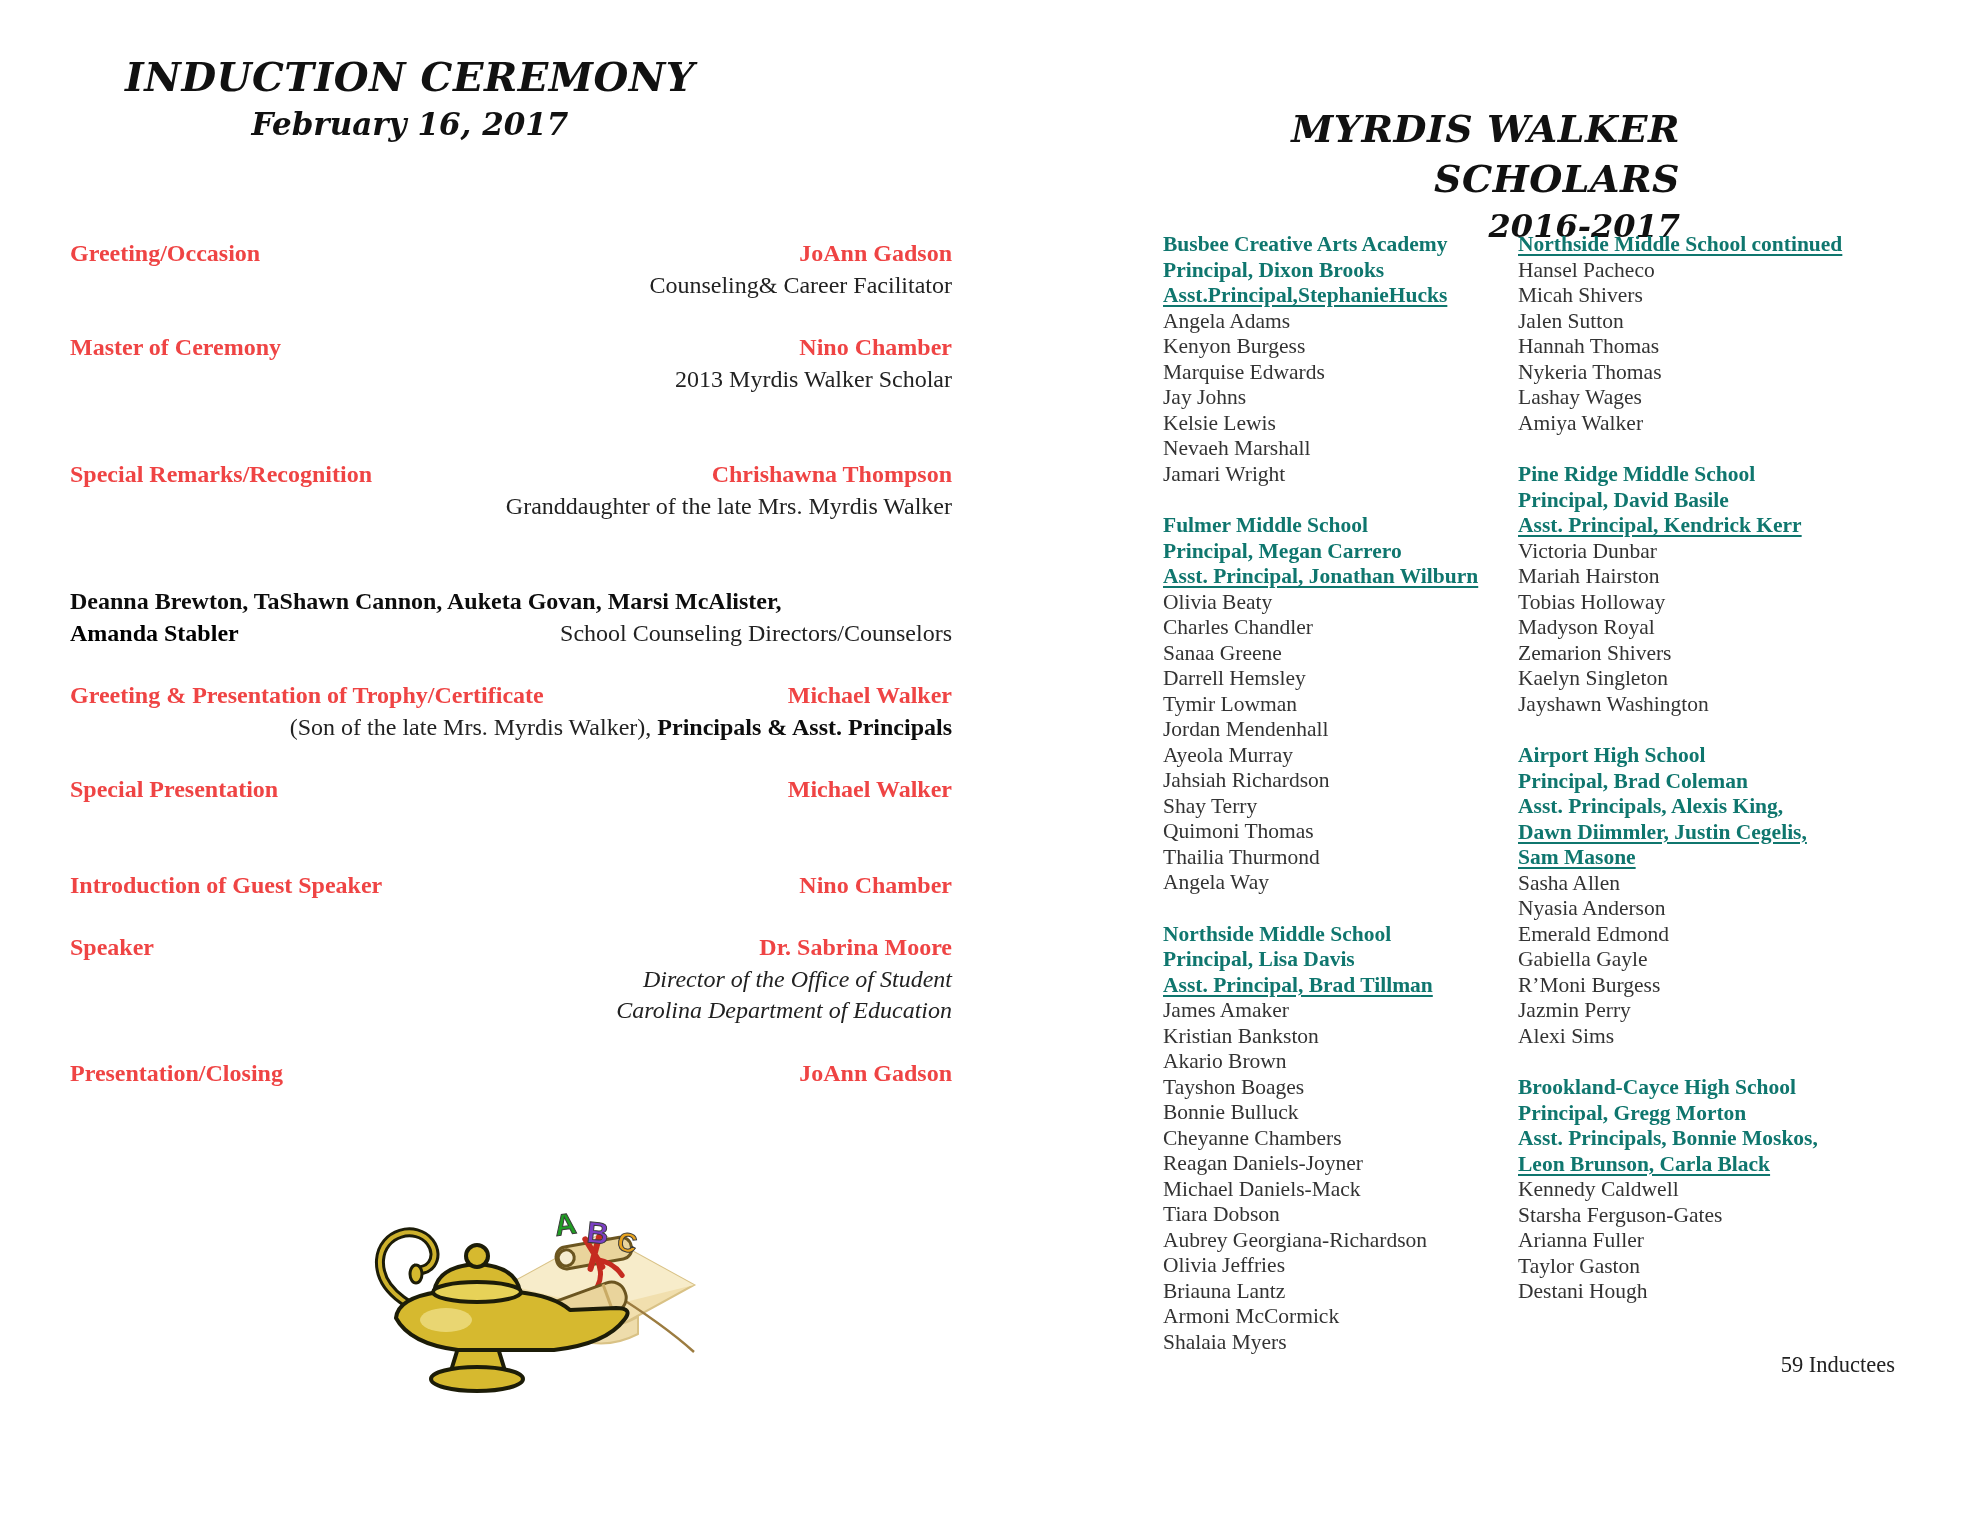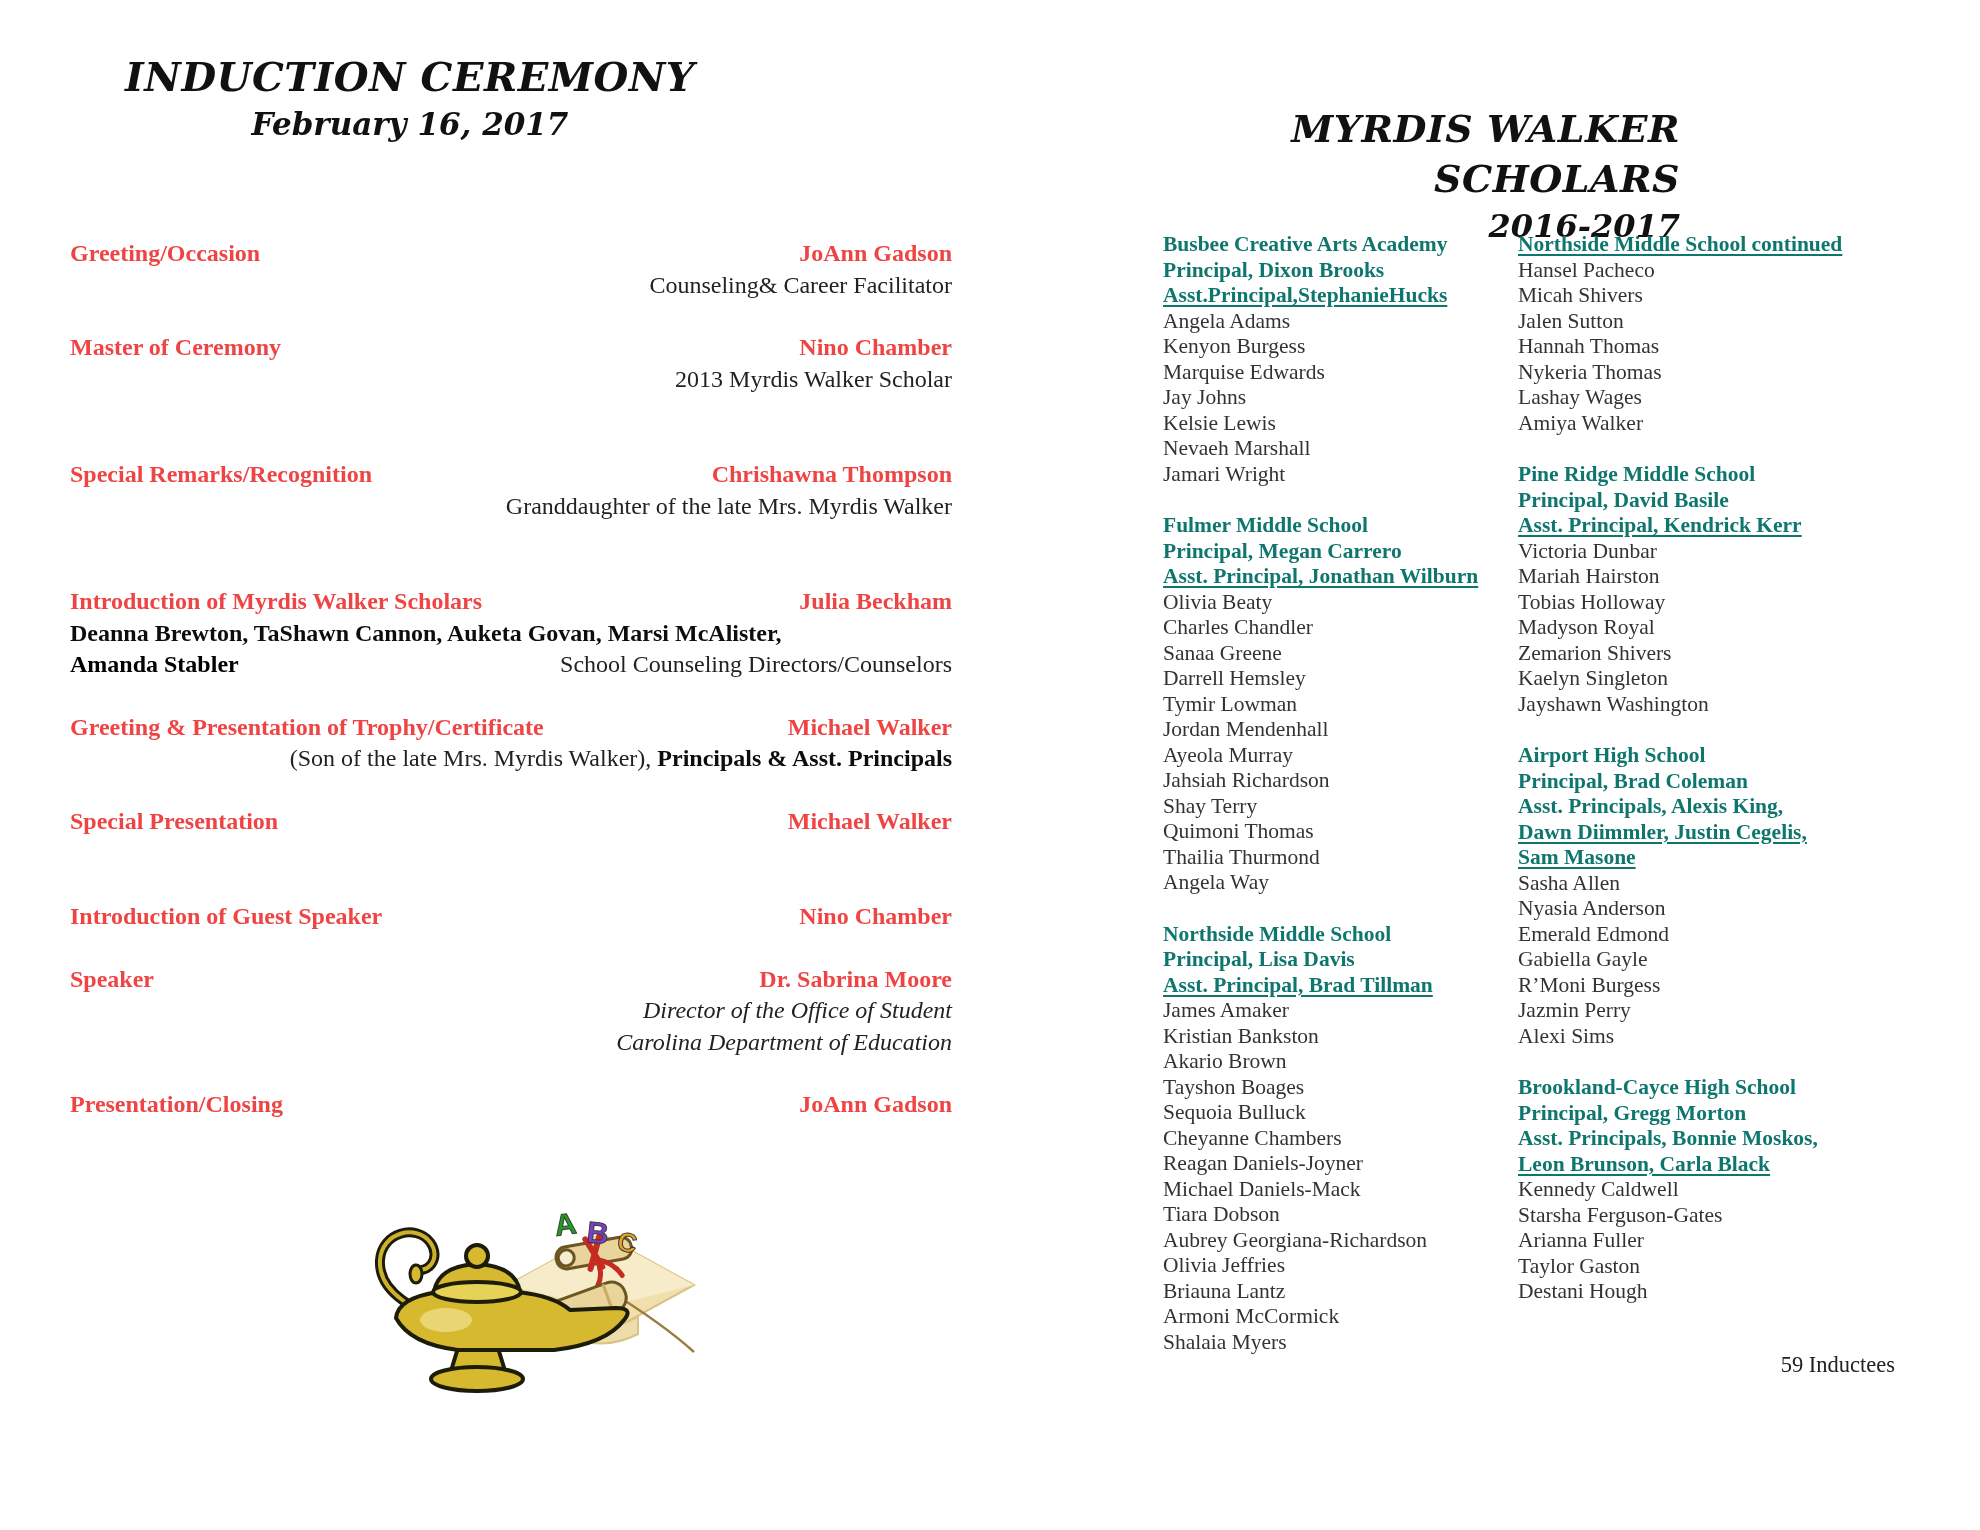--- a/index.html
+++ b/index.html
@@ -84,24 +84,20 @@
           <div class="item-subline">2013 Myrdis Walker Scholar</div>
         </div>
         <div class="program-item">
           <div class="item-row">
             <span class="item-label">Special Remarks/Recognition</span>
             <span class="item-presenter">Chrishawna Thompson</span>
           </div>
           <div class="item-subline">Granddaughter of the late Mrs. Myrdis Walker</div>
         </div>
         <div class="program-item">
-          <div class="item-row">
-            <span class="item-label">Introduction of Myrdis Walker Scholars</span>
-            <span class="item-presenter">Julia Beckham</span>
-          </div>
           <div class="item-bold-line">Deanna Brewton, TaShawn Cannon, Auketa Govan, Marsi McAlister,</div>
           <div class="split-row">
             <span class="left">Amanda Stabler</span>
             <span class="right">School Counseling Directors/Counselors</span>
           </div>
         </div>
         <div class="program-item">
           <div class="item-row">
             <span class="item-label">Greeting &amp; Presentation of Trophy/Certificate</span>
             <span class="item-presenter">Michael Walker</span>
@@ -219,21 +215,21 @@
           <div class="student-name">Angela Way</div>
         </div>
         <div class="school-section">
           <div class="school-header-line">Northside Middle School</div>
           <div class="school-header-line">Principal, Lisa Davis</div>
           <div class="school-header-line underlined">Asst. Principal, Brad Tillman</div>
           <div class="student-name">James Amaker</div>
           <div class="student-name">Kristian Bankston</div>
           <div class="student-name">Akario Brown</div>
           <div class="student-name">Tayshon Boages</div>
-          <div class="student-name">Sequoia Bulluck</div>
+          <div class="student-name">Bonnie Bulluck</div>
           <div class="student-name">Cheyanne Chambers</div>
           <div class="student-name">Reagan Daniels-Joyner</div>
           <div class="student-name">Michael Daniels-Mack</div>
           <div class="student-name">Tiara Dobson</div>
           <div class="student-name">Aubrey Georgiana-Richardson</div>
           <div class="student-name">Olivia Jeffries</div>
           <div class="student-name">Briauna Lantz</div>
           <div class="student-name">Armoni McCormick</div>
           <div class="student-name">Shalaia Myers</div>
         </div>

